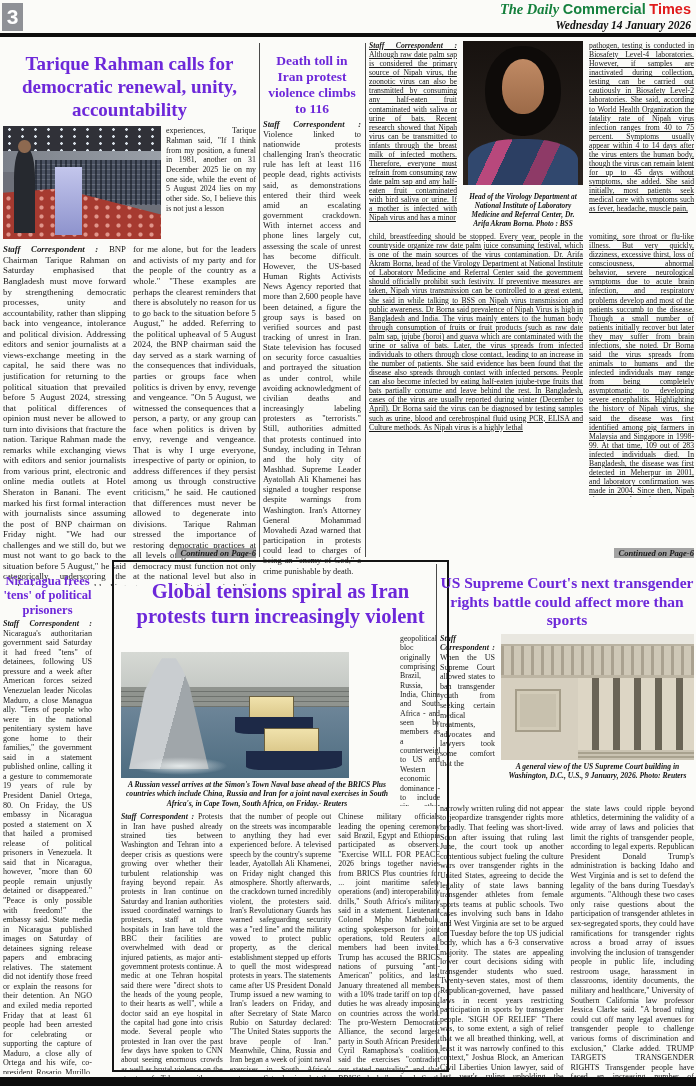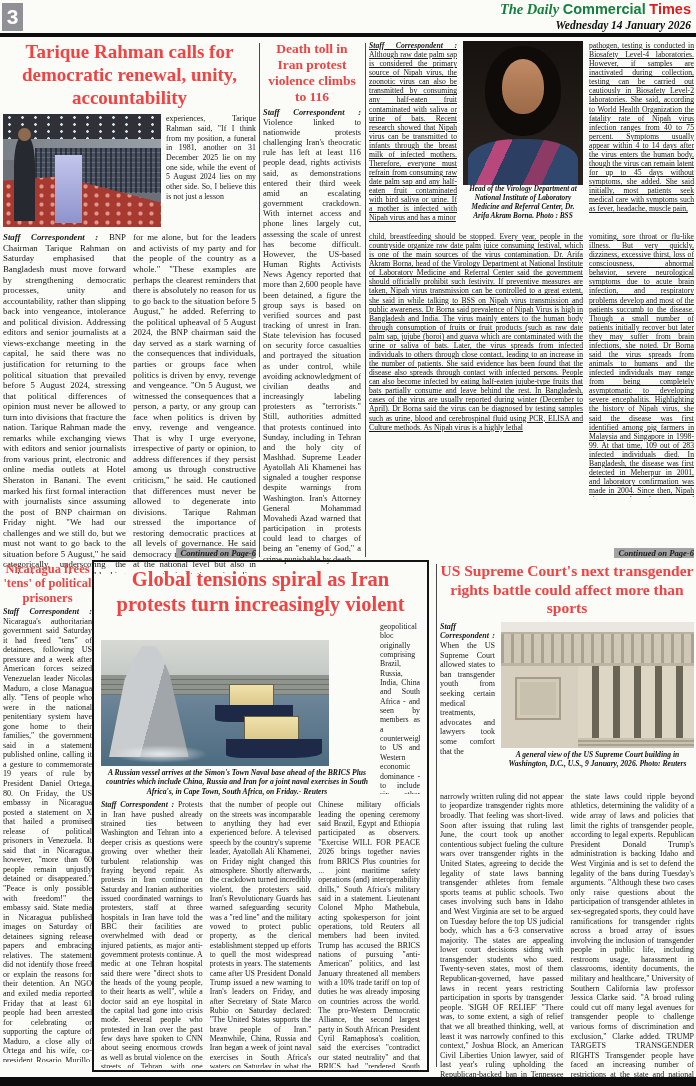--- a/index.html
+++ b/index.html
@@ -15,21 +15,21 @@
     font-family:"Liberation Sans", sans-serif; font-weight:bold; font-size:21px;
     display:flex; align-items:center; justify-content:center; }
   .mast { position:absolute; right:5px; top:1px; text-align:right; }
   .mast-line1 { font-size:14.5px; font-weight:bold; white-space:nowrap; }
   .the-daily { font-style:italic; color:#15803d; font-family:Liberation Serif, serif; }
   .commercial { color:#16813f; font-family:"Liberation Sans", sans-serif; }
   .times { color:#e01c1c; font-family:"Liberation Sans", sans-serif; }
   .mast-date { font-size:11.5px; font-weight:bold; font-style:italic; color:#101010; margin-top:1px; }
 
   
-  .hl { font-weight:bold; text-align:center; color:#ef4444; }
+  .hl { font-weight:bold; text-align:center; color:#6d28d9;margin-top:12px; }
   .body { text-align:justify; }
   .byline { font-weight:bold; font-style:italic; }
   .cont { font-weight:bold; font-style:italic; }
   .cap { font-weight:bold; font-style:italic; text-align:center; color:#141414; }
   .vr { position:absolute; width:0; border-left:1px solid #4a4a4a; }
 
   
   .art1 { position:absolute; left:3px; top:41px; width:253px; height:517px; }
   .hl1 { font-size:19px; line-height:1.2; margin-bottom:5px; }
   .a1-row { display:flex; gap:5px; height:113px; }
@@ -66,29 +66,29 @@
   .n-cell { font-size:7.7px; line-height:1.18; overflow:hidden;text-decoration:underline; }
   .nD { grid-column:1 / 3; }
   .photoB { position:relative; width:120px; height:144px; overflow:hidden;
     background:linear-gradient(180deg,#17120f,#2b2420); }
   .pb-hair { position:absolute; top:5px; left:22px; width:76px; height:90px; background:#0e0b09; border-radius:48%; }
   .pb-face { position:absolute; top:18px; left:39px; width:42px; height:55px;
     background:linear-gradient(180deg,#c08a64,#9c6a48); border-radius:50% 50% 46% 46%; }
   .pb-sari { position:absolute; bottom:0; left:5px; width:110px; height:46px;
     background:linear-gradient(115deg,#31486e 0 22%,#b8487c 22% 34%,#2c3f63 34% 58%,#8e3a67 58% 72%,#31486e 72%);
     border-radius:45% 45% 0 0; }
-  .cap3 { font-size:7.3px; line-height:1.22; margin-top:0; }
+  .cap3 { font-size:7.3px; line-height:1.22; margin-top:8px; }
 
   
   .art4 { position:absolute; left:3px; top:562px; width:89px; height:505px; }
   .hl4 { font-size:12.5px; line-height:1.15; margin-bottom:2px; }
   .a4-body { font-size:8.1px; line-height:1.18; height:455px; overflow:hidden; }
 
   
-  .art5 { position:absolute; left:92px; top:560px; width:337px; height:512px;
+  .art5 { position:absolute; left:112px; top:560px; width:337px; height:512px;
     border:2px solid #141414; padding:5px 7px; }
   .hl5 { font-size:20.5px; line-height:1.22; margin-bottom:5px; }
   .g-row { display:flex; gap:7px; }
   .g-left { width:272px; flex:none;margin-top:18px; }
   .g-side { flex:1; font-size:7.8px; line-height:1.2; height:172px; overflow:hidden; }
   .g-cols { display:flex; gap:7px; height:268px; margin-top:4px; overflow:hidden; }
   .g-cols > div { flex:1; font-size:7.8px; line-height:1.2; overflow:hidden; }
   .cap5 { font-size:7.6px; line-height:1.25; margin-top:2px; }
 
   .photoC { position:relative; width:228px; height:126px; overflow:hidden; background:#c2c6c2; }

